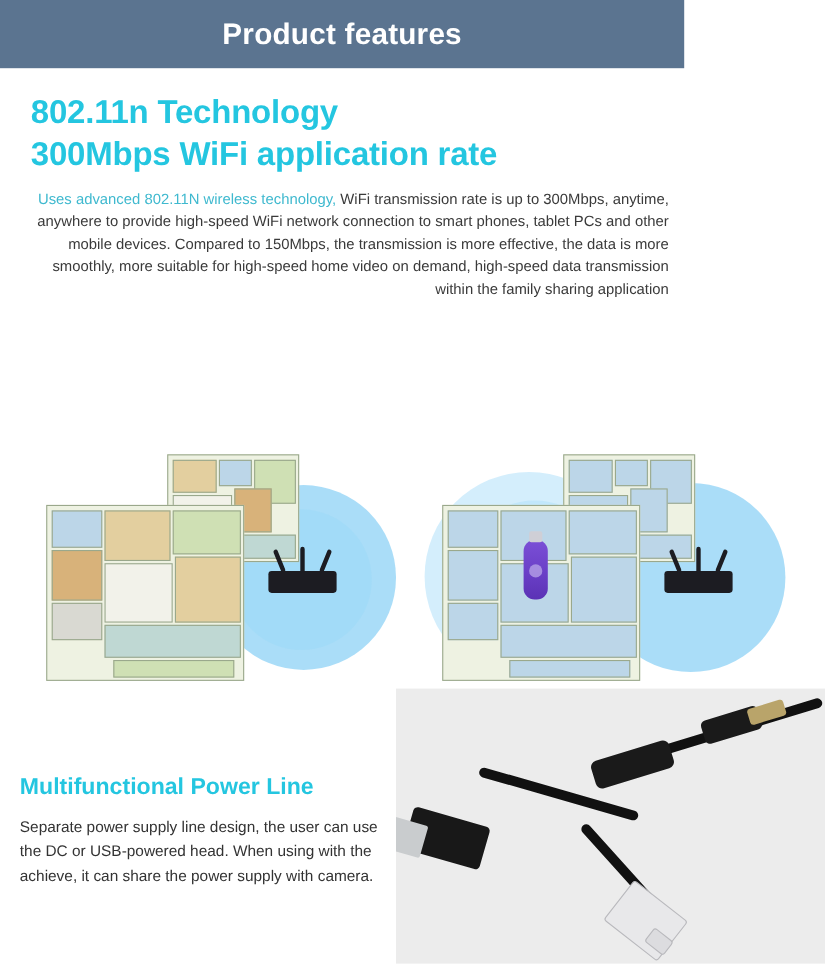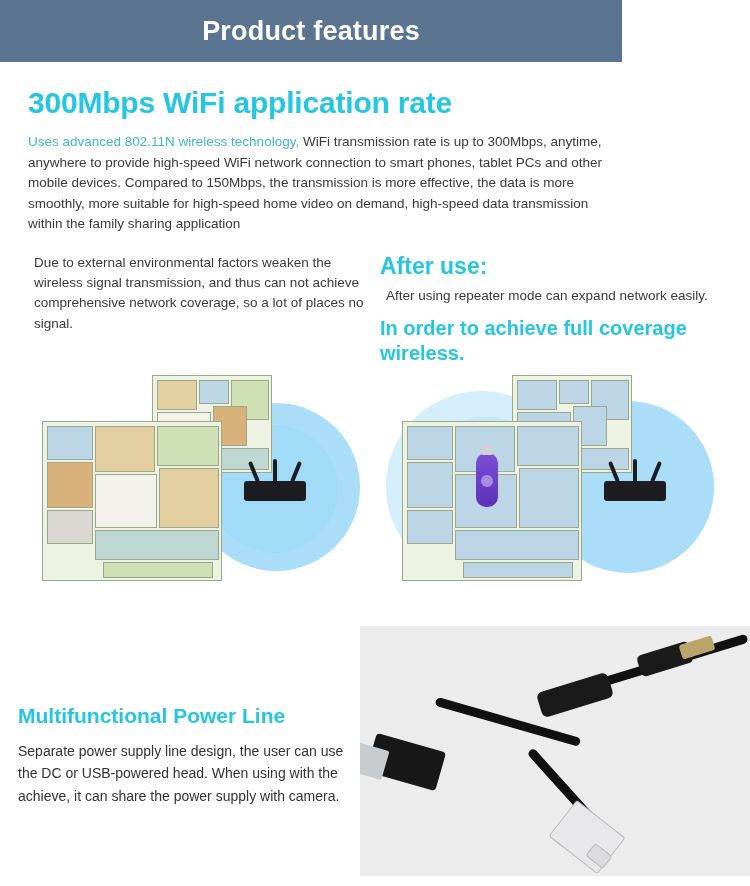--- a/index.html
+++ b/index.html
@@ -42,20 +42,21 @@
     font-weight: bold;
     line-height: 1.28;
     letter-spacing: -0.2px;
   }
 
   .intro {
     padding: 10px 14px 0 28px;
     font-size: 13.5px;
     line-height: 1.52;
     color: #3a3a3a;
+    text-align: right;
   }
   .intro .hl { color: #3fb9cf; }
 
   
   .compare {
     position: relative;
     margin-top: 18px;
     height: 330px;
   }
   .col {
@@ -234,38 +235,33 @@
 </head>
 <body>
 
 <div class="page">
 
   <div class="header-bar">
     <div class="header-title">Product features</div>
   </div>
 
   <div class="headline">
+    <div class="headline-line">802.11n Technology</div>
     <div class="headline-line">300Mbps WiFi application rate</div>
   </div>
 
   <div class="intro">
     <span class="hl">Uses advanced 802.11N wireless technology,</span><span> WiFi transmission rate is up to 300Mbps, anytime, anywhere to provide high-speed WiFi network connection to smart phones, tablet PCs and other mobile devices. Compared to 150Mbps, the transmission is more effective, the data is more smoothly, more suitable for high-speed home video on demand, high-speed data transmission within the family sharing application</span>
   </div>
 
   <div class="compare">
 
     <div class="col col-left">
-      <div class="col-body">Due to external environmental factors weaken the wireless signal transmission, and thus can not achieve comprehensive network coverage, so a lot of places no signal.</div>
-    </div>
-
-    <div class="col col-right">
-      <div class="col-head cyan">After use:</div>
-      <div class="col-body">After using repeater mode can expand network easily.</div>
-      <div class="col-sub">In order to achieve full coverage wireless.</div>
-    </div>
+    </div>
+
 
     <div class="illo illo-left">
       <div class="wave" style="left:180px; top:30px; width:168px; height:168px;"></div>
       <div class="wave soft" style="left:198px; top:52px; width:128px; height:128px; background:#8fd6f7;"></div>
 
       <div class="plan" style="left:140px; top:2px; width:120px; height:98px;">
         <div class="room r-tan" style="left:4px;  top:4px;  width:40px; height:30px;"></div>
         <div class="room r-blue" style="left:46px; top:4px;  width:30px; height:24px;"></div>
         <div class="room r-grn" style="left:78px; top:4px;  width:38px; height:40px;"></div>
         <div class="room r-wht" style="left:4px;  top:36px; width:54px; height:34px;"></div>

